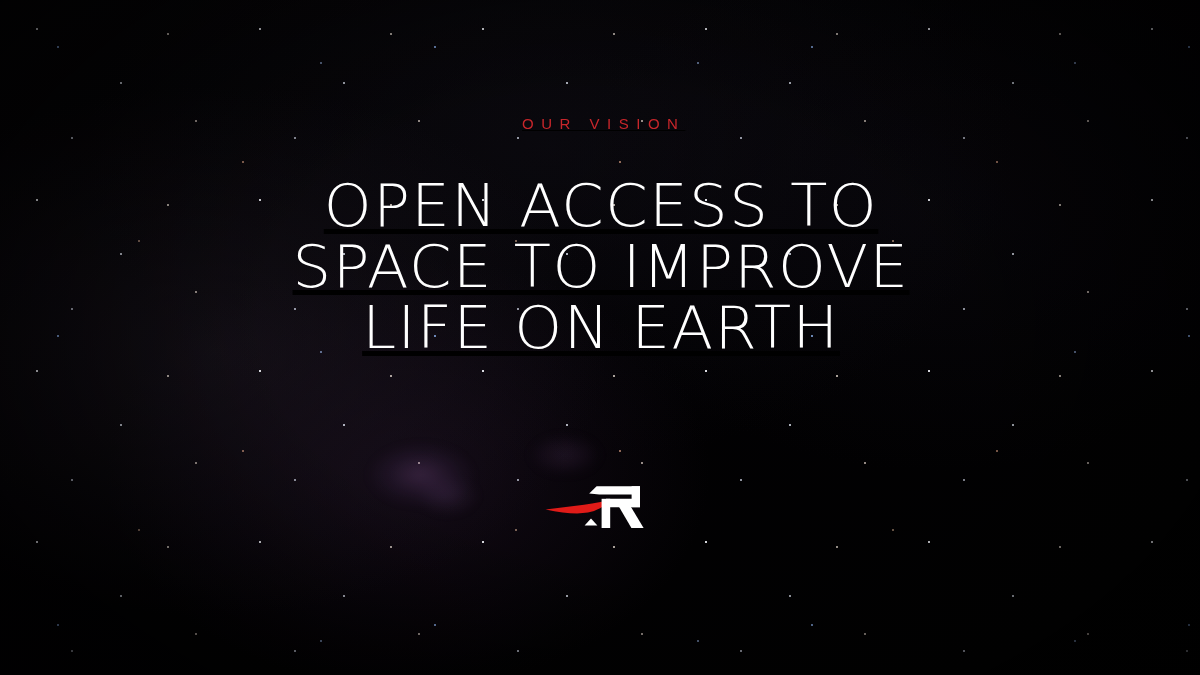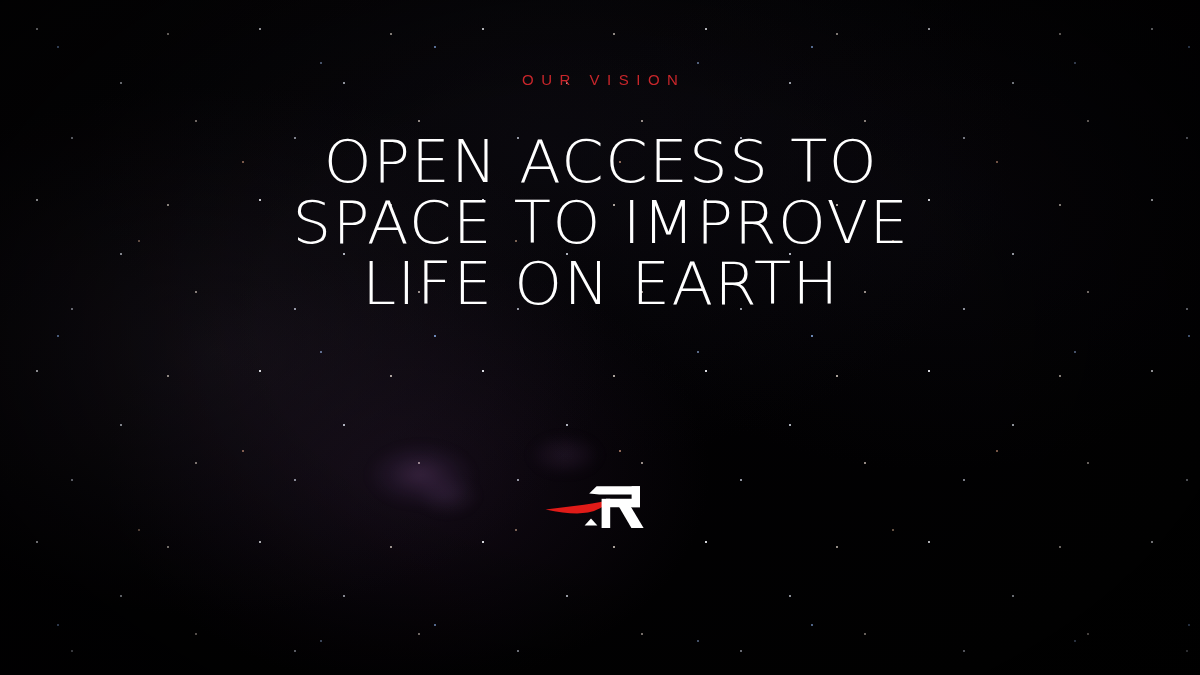--- a/index.html
+++ b/index.html
@@ -105,21 +105,22 @@
     position:absolute; inset:0;
     background:radial-gradient(ellipse 780px 520px at 50% 48%, rgba(0,0,0,0) 42%, rgba(0,0,0,0.46) 80%, rgba(0,0,0,0.72) 100%);
     pointer-events:none;
   }
 
   
   .content {
     position:absolute; inset:0;
     display:flex; flex-direction:column;
     align-items:center; justify-content:flex-start;
-    padding-top:72px;
+    padding-top:116px;
+    text-decoration:underline;
   }
 
   .eyebrow {
     color:#c8262b;
     font-size:15px;
     font-weight:400;
     letter-spacing:7.5px;
     text-indent:7.5px;
     line-height:1;
     font-family:"Liberation Sans", sans-serif;

